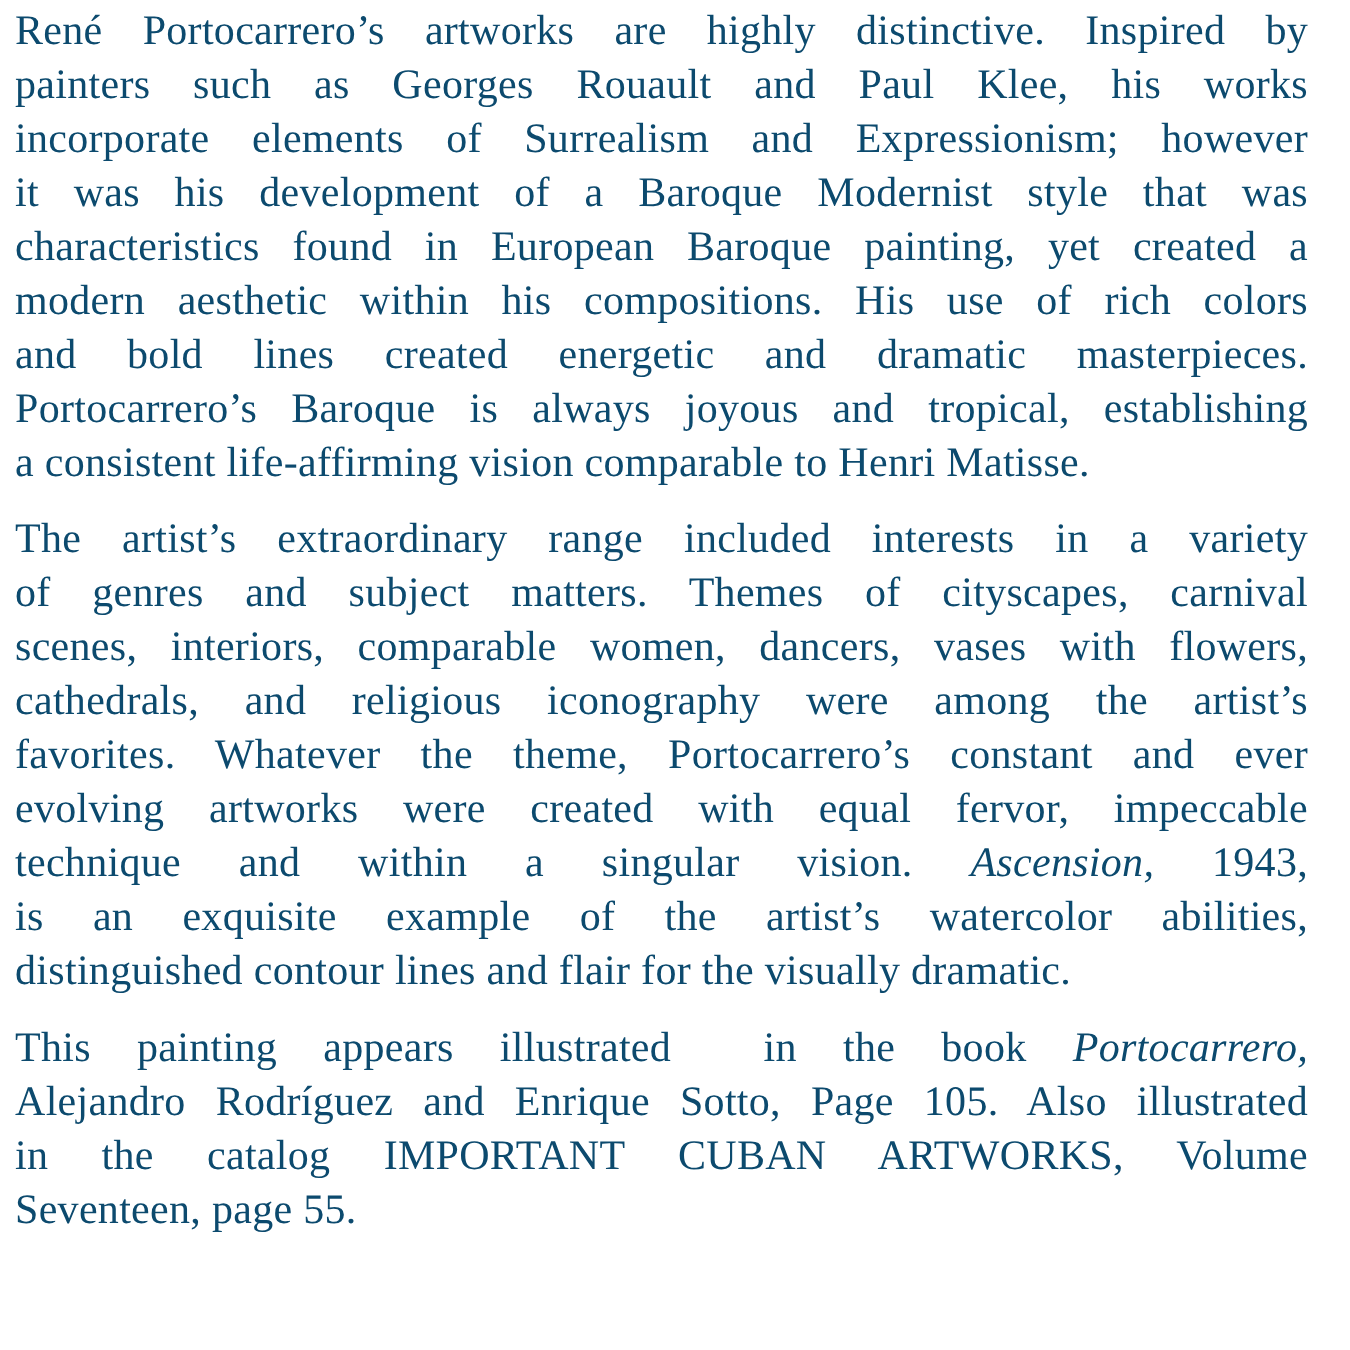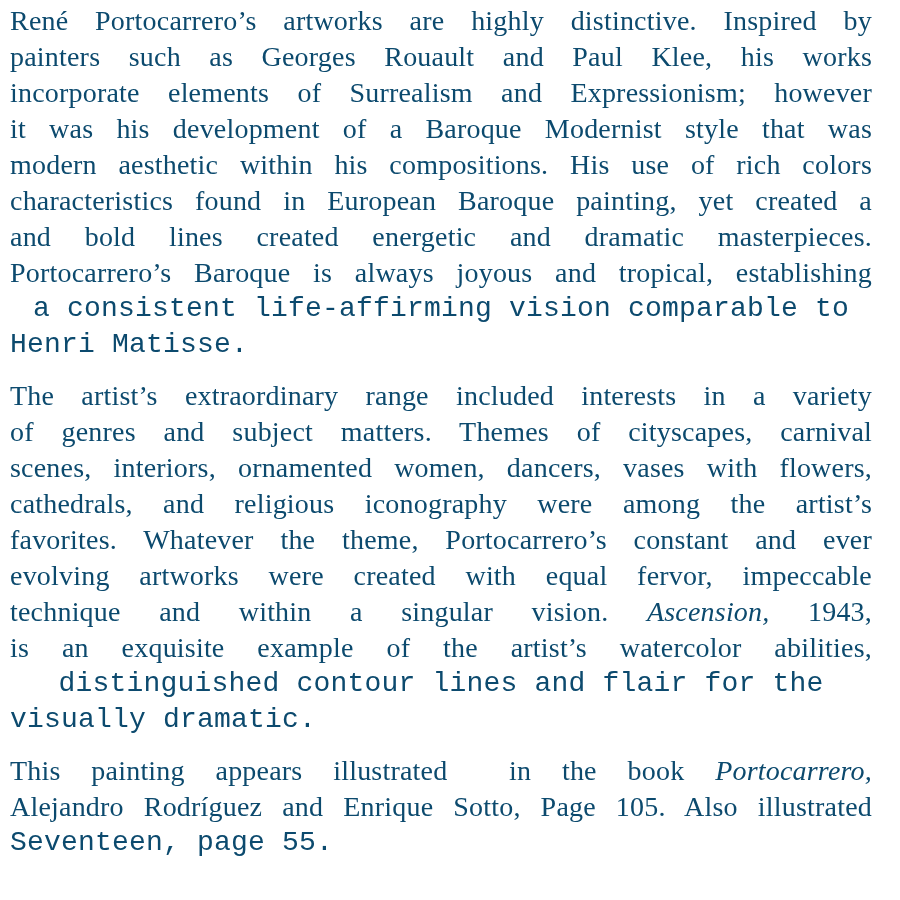--- a/index.html
+++ b/index.html
@@ -29,51 +29,51 @@
   .para + .para {
     margin-top: 15px;
   }
   .line {
     text-align: justify;
     text-align-last: justify;
   }
   .line:last-child {
     text-align: center;
     text-align-last: left;
-    font-family: Liberation Mono, monospace;
   }
   .line em {
   }
 </style>
 </head>
 <body style="background: rgb(255, 255, 255);">
 
 <main class="page">
   <article class="article" id="paragraphs" style="color: #0c4a6e;">
       <div class="para">
         <div class="line"><span>René Portocarrero’s artworks are highly distinctive. Inspired by</span></div>
         <div class="line"><span>painters such as Georges Rouault and Paul Klee, his works</span></div>
         <div class="line"><span>incorporate elements of Surrealism and Expressionism; however</span></div>
         <div class="line"><span>it was his development of a Baroque Modernist style that was</span></div>
+        <div class="line"><span>characteristics found in European Baroque painting, yet created a</span></div>
         <div class="line"><span>modern aesthetic within his compositions. His use of rich colors</span></div>
-        <div class="line"><span>characteristics found in European Baroque painting, yet created a</span></div>
         <div class="line"><span>and bold lines created energetic and dramatic masterpieces.</span></div>
         <div class="line"><span>Portocarrero’s Baroque is always joyous and tropical, establishing</span></div>
         <div class="line"><span>a consistent life-affirming vision comparable to Henri Matisse.</span></div>
       </div>
       <div class="para">
         <div class="line"><span>The artist’s extraordinary range included interests in a variety</span></div>
         <div class="line"><span>of genres and subject matters. Themes of cityscapes, carnival</span></div>
-        <div class="line"><span>scenes, interiors, ornamented women, dancers, vases with flowers,</span></div>
+        <div class="line"><span>scenes, interiors, comparable women, dancers, vases with flowers,</span></div>
         <div class="line"><span>cathedrals, and religious iconography were among the artist’s</span></div>
         <div class="line"><span>favorites. Whatever the theme, Portocarrero’s constant and ever</span></div>
         <div class="line"><span>evolving artworks were created with equal fervor, impeccable</span></div>
         <div class="line"><span>technique and within a singular vision. </span><em>Ascension,</em><span> 1943,</span></div>
         <div class="line"><span>is an exquisite example of the artist’s watercolor abilities,</span></div>
         <div class="line"><span>distinguished contour lines and flair for the visually dramatic.</span></div>
       </div>
       <div class="para">
         <div class="line"><span>This painting appears illustrated&nbsp; in the book </span><em>Portocarrero,</em></div>
         <div class="line"><span>Alejandro Rodríguez and Enrique Sotto, Page 105. Also illustrated</span></div>
+        <div class="line"><span>in the catalog IMPORTANT CUBAN ARTWORKS, Volume</span></div>
         <div class="line"><span>Seventeen, page 55.</span></div>
       </div>
     </article>
 </main>
 
 </body></html>

